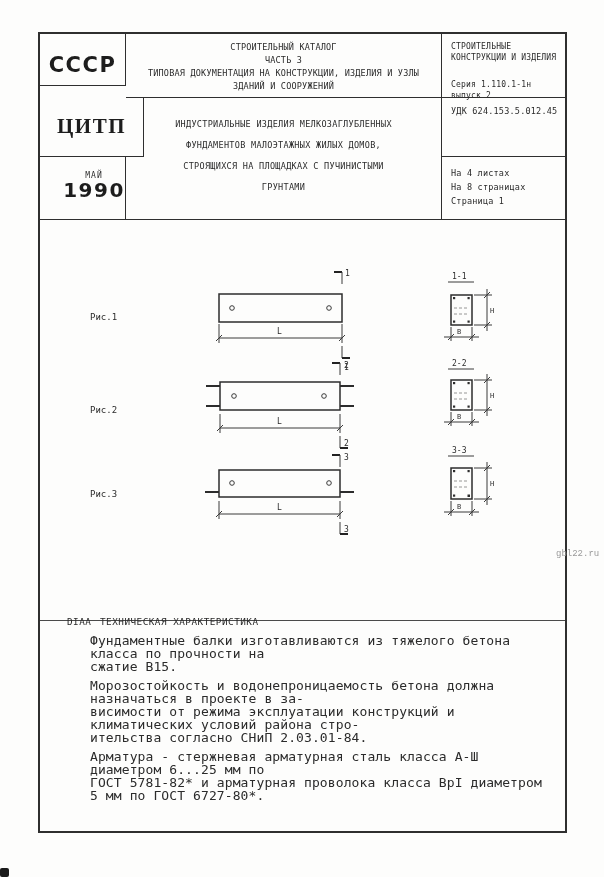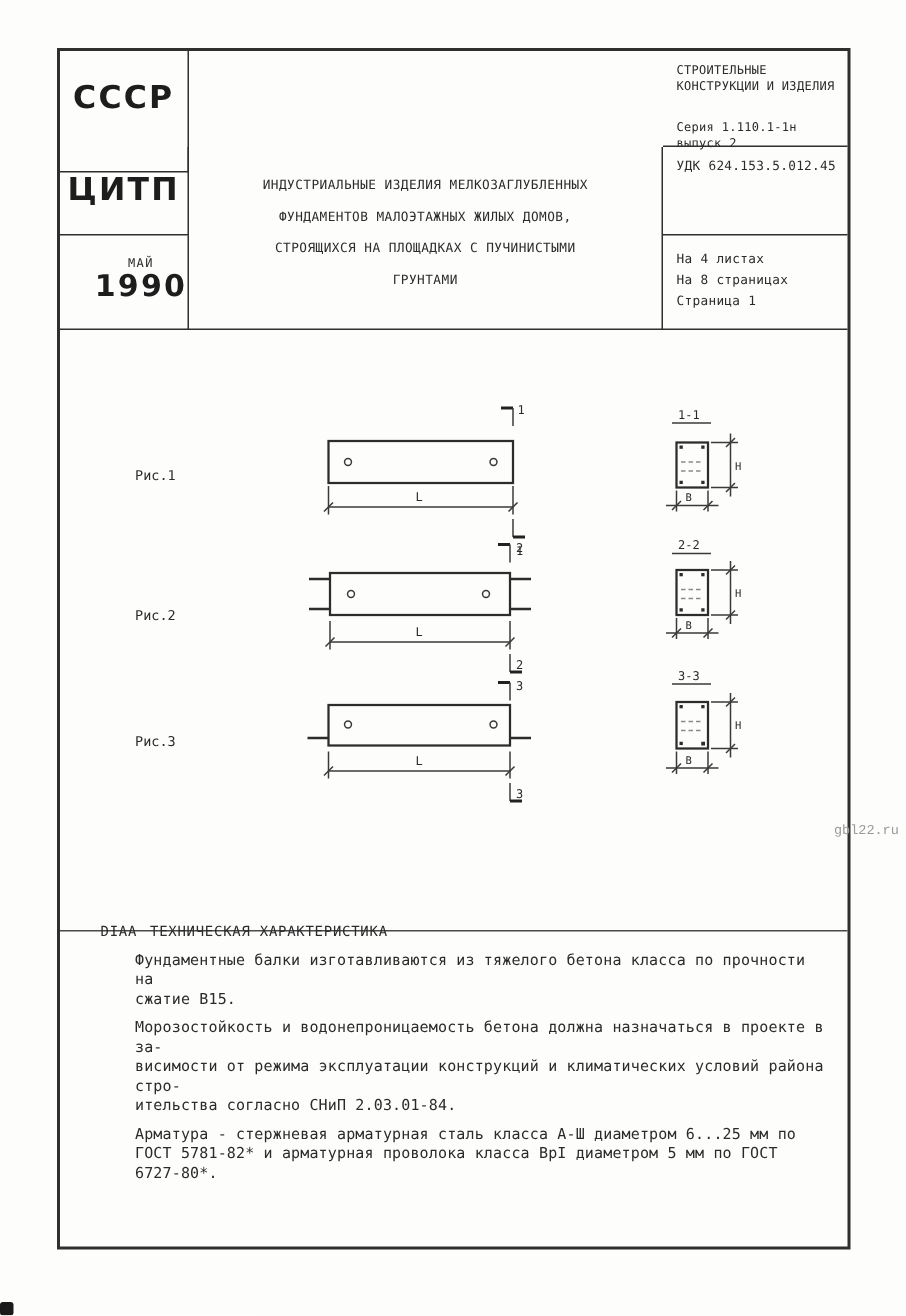--- a/index.html
+++ b/index.html
@@ -9,21 +9,21 @@
          border:2px solid #2f2f2f;box-sizing:border-box;background:#fdfdfc;}
   .cell{position:absolute;box-sizing:border-box;}
   .br{border-right:1.5px solid #2f2f2f;}
   .bb{border-bottom:1.5px solid #2f2f2f;}
   .stamp{font-family:"DejaVu Sans", sans-serif;font-weight:bold;font-size:21px;
          letter-spacing:1.5px;text-align:center;color:#1d1d1d;}
   .preline{white-space:pre-line;}
   .hdr-center{font-size:8.5px;line-height:13px;text-align:center;letter-spacing:0.2px;}
   .hdr-right{font-size:8px;line-height:11px;letter-spacing:0.2px;}
   .doc-title{font-size:8.5px;line-height:21px;text-align:center;letter-spacing:0.3px;}
-  .tech{font-size:10px;line-height:13.2px;letter-spacing:0.1px;}
+  .tech{font-size:13px;line-height:13.2px;letter-spacing:0.1px;}
   .tech p{margin:0 0 5px 0;}
   .svg-draw{position:absolute;left:0px;top:186px;}
   .divider{position:absolute;left:0;top:586px;width:525px;height:0;
            border-top:1.2px solid #4a4a4a;}
   .watermark{position:absolute;left:556px;top:549px;font-size:9px;color:#9a9a9a;
              font-family:Liberation Mono, monospace;}
   .artifact{position:absolute;left:0;top:868px;width:9px;height:9px;background:#1a1a1a;
             border-radius:2px;}
   
   .ln{stroke:#3a3a3a;stroke-width:1;fill:none;}
@@ -35,29 +35,33 @@
   .svgt{font-family:"DejaVu Sans Mono", monospace;font-size:9px;fill:#2b2b2b;}
   .t8{font-size:8px;}
   .t7{font-size:7px;}
 </style>
 </head>
 <body>
 
 <div class="page">
   <div class="frame">
 
-    <div class="cell br bb stamp" style="left:0;top:0;width:86px;height:81px;line-height:62px;">СССР</div>
-
-    <div class="cell br bb stamp" style="left:0;top:64px;width:86px;height:59px;line-height:57px;">ЦИТП</div>
+    <div class="cell br bb stamp" style="left:0;top:0;width:86px;height:52px;line-height:62px;">СССР</div>
+
+    <div class="cell br bb stamp" style="left:0;top:64px;width:104px;height:59px;line-height:57px;font-family:Liberation Serif, serif;">ЦИТП</div>
 
     <div class="cell br bb" style="left:0;top:123px;width:86px;height:63px;text-align:center;padding-left:23px;">
       <div style="font-size:8px;margin-top:14px;letter-spacing:1px;">МАЙ</div>
       <div class="stamp" style="font-size:20px;line-height:20px;">1990</div>
     </div>
 
+    <div class="cell br bb hdr-center preline" style="left:86px;top:0;width:316px;height:64px;padding-top:7px;">СТРОИТЕЛЬНЫЙ КАТАЛОГ
+ЧАСТЬ 3
+ТИПОВАЯ ДОКУМЕНТАЦИЯ НА КОНСТРУКЦИИ, ИЗДЕЛИЯ И УЗЛЫ
+ЗДАНИЙ И СООРУЖЕНИЙ</div>
 
     <div class="cell br bb doc-title preline" style="left:86px;top:64px;width:316px;height:122px;padding-top:16px;text-align:center;">ИНДУСТРИАЛЬНЫЕ ИЗДЕЛИЯ МЕЛКОЗАГЛУБЛЕННЫХ
 ФУНДАМЕНТОВ МАЛОЭТАЖНЫХ ЖИЛЫХ ДОМОВ,
 СТРОЯЩИХСЯ НА ПЛОЩАДКАХ С ПУЧИНИСТЫМИ
 ГРУНТАМИ</div>
 
     <div class="cell bb" style="left:402px;top:0;width:123px;height:64px;padding:7px 0 0 9px;">
       <div class="hdr-right preline">СТРОИТЕЛЬНЫЕ
 КОНСТРУКЦИИ И ИЗДЕЛИЯ</div>
       <div class="hdr-right" style="margin-top:16px;">Серия 1.110.1-1н</div>

